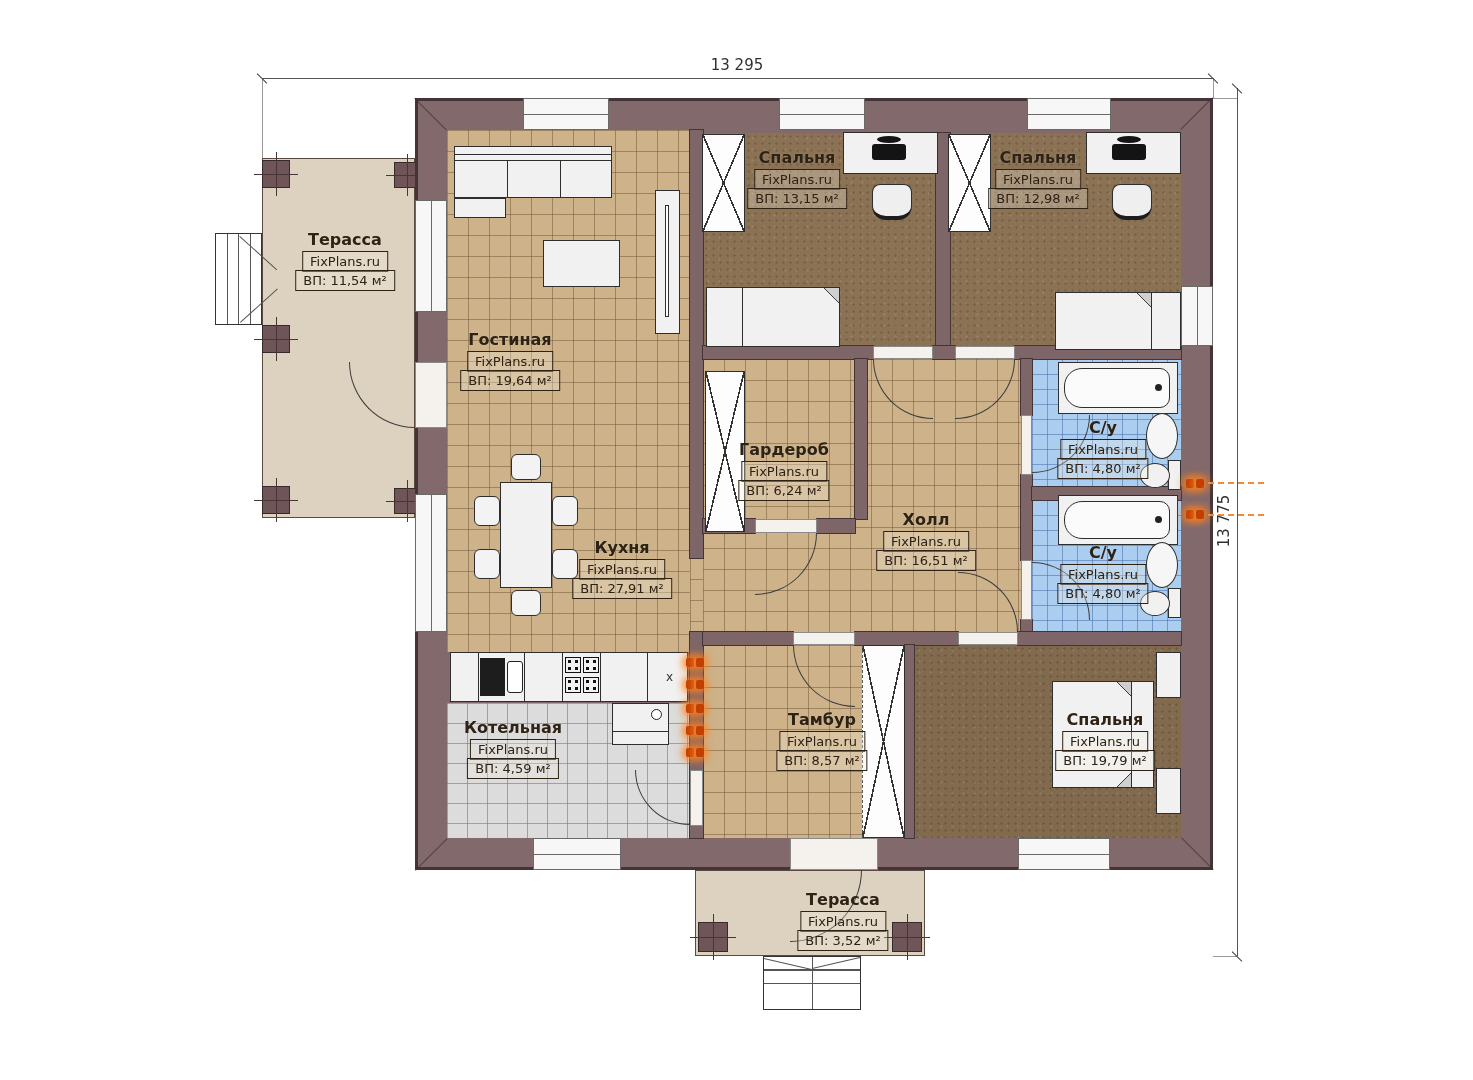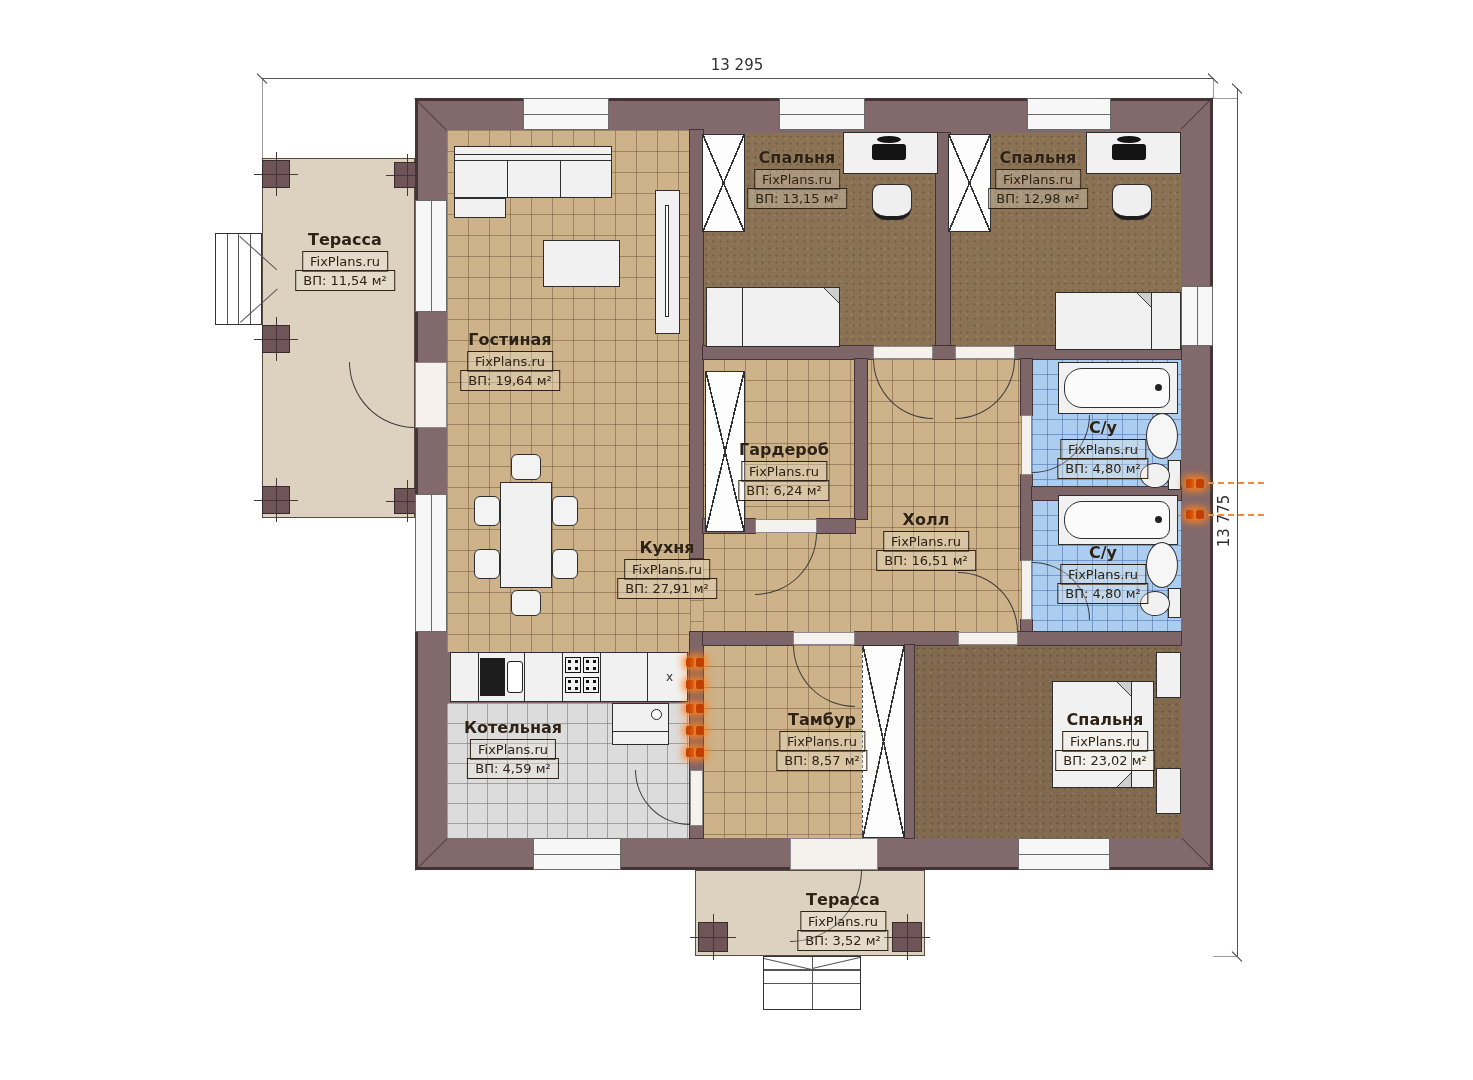--- a/index.html
+++ b/index.html
@@ -354,42 +354,42 @@
     <div class="lbox">FixPlans.ru</div>
     <div class="lbox">ВП: 4,80 м²</div>
   </div>
 
   <div class="abs room-label" style="left:1103px;top:543px;">
     <div class="rname">С/у</div>
     <div class="lbox">FixPlans.ru</div>
     <div class="lbox">ВП: 4,80 м²</div>
   </div>
 
-  <div class="abs room-label" style="left:622px;top:538px;margin-left:45px;">
+  <div class="abs room-label" style="left:622px;top:538px;">
     <div class="rname">Кухня</div>
     <div class="lbox">FixPlans.ru</div>
     <div class="lbox">ВП: 27,91 м²</div>
   </div>
 
   <div class="abs room-label" style="left:513px;top:718px;">
     <div class="rname">Котельная</div>
     <div class="lbox">FixPlans.ru</div>
     <div class="lbox">ВП: 4,59 м²</div>
   </div>
 
   <div class="abs room-label" style="left:822px;top:710px;">
     <div class="rname">Тамбур</div>
     <div class="lbox">FixPlans.ru</div>
     <div class="lbox">ВП: 8,57 м²</div>
   </div>
 
   <div class="abs room-label" style="left:1105px;top:710px;">
     <div class="rname">Спальня</div>
     <div class="lbox">FixPlans.ru</div>
-    <div class="lbox">ВП: 23,02 м²</div>
+    <div class="lbox">ВП: 19,79 м²</div>
   </div>
 
   <div class="abs room-label" style="left:843px;top:890px;">
     <div class="rname">Терасса</div>
     <div class="lbox">FixPlans.ru</div>
     <div class="lbox">ВП: 3,52 м²</div>
   </div>
 
 </div>
 

